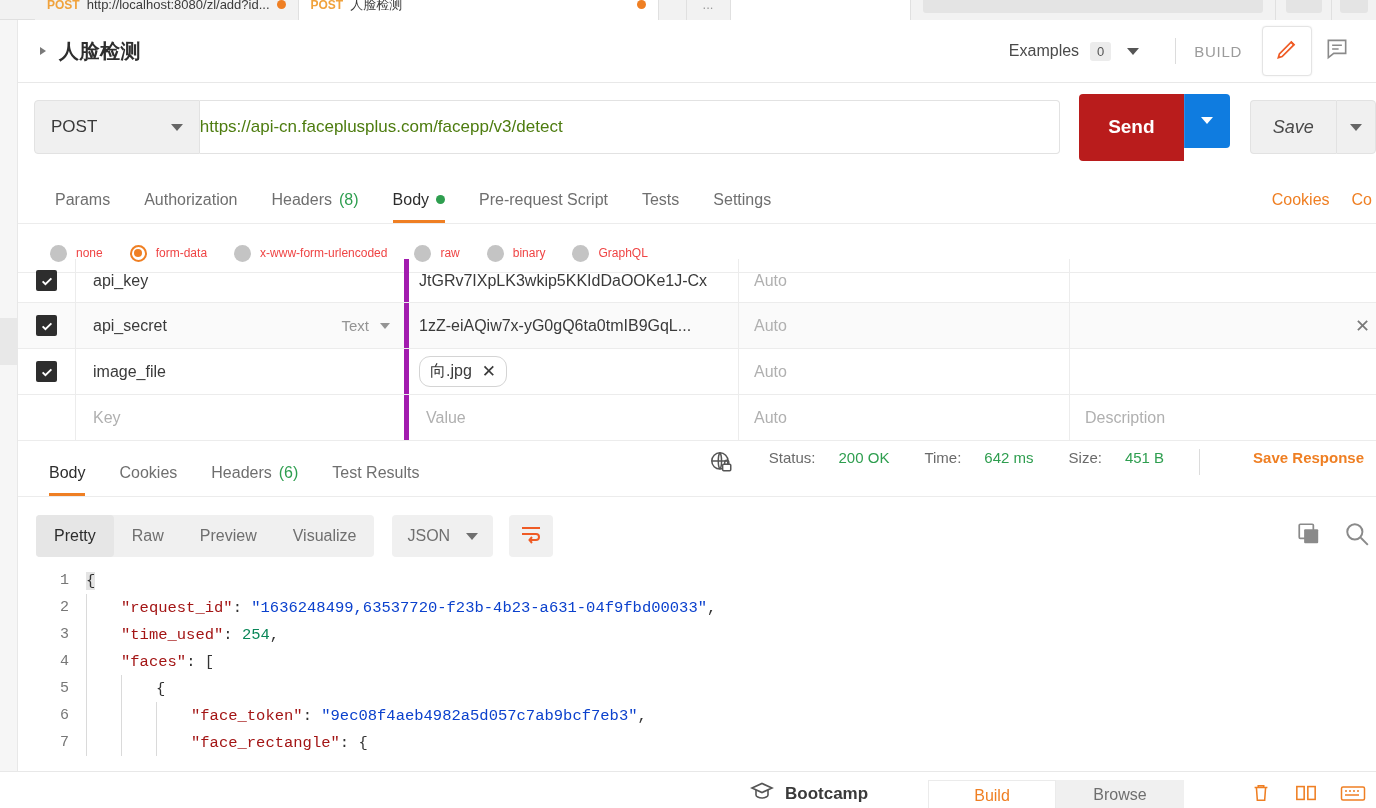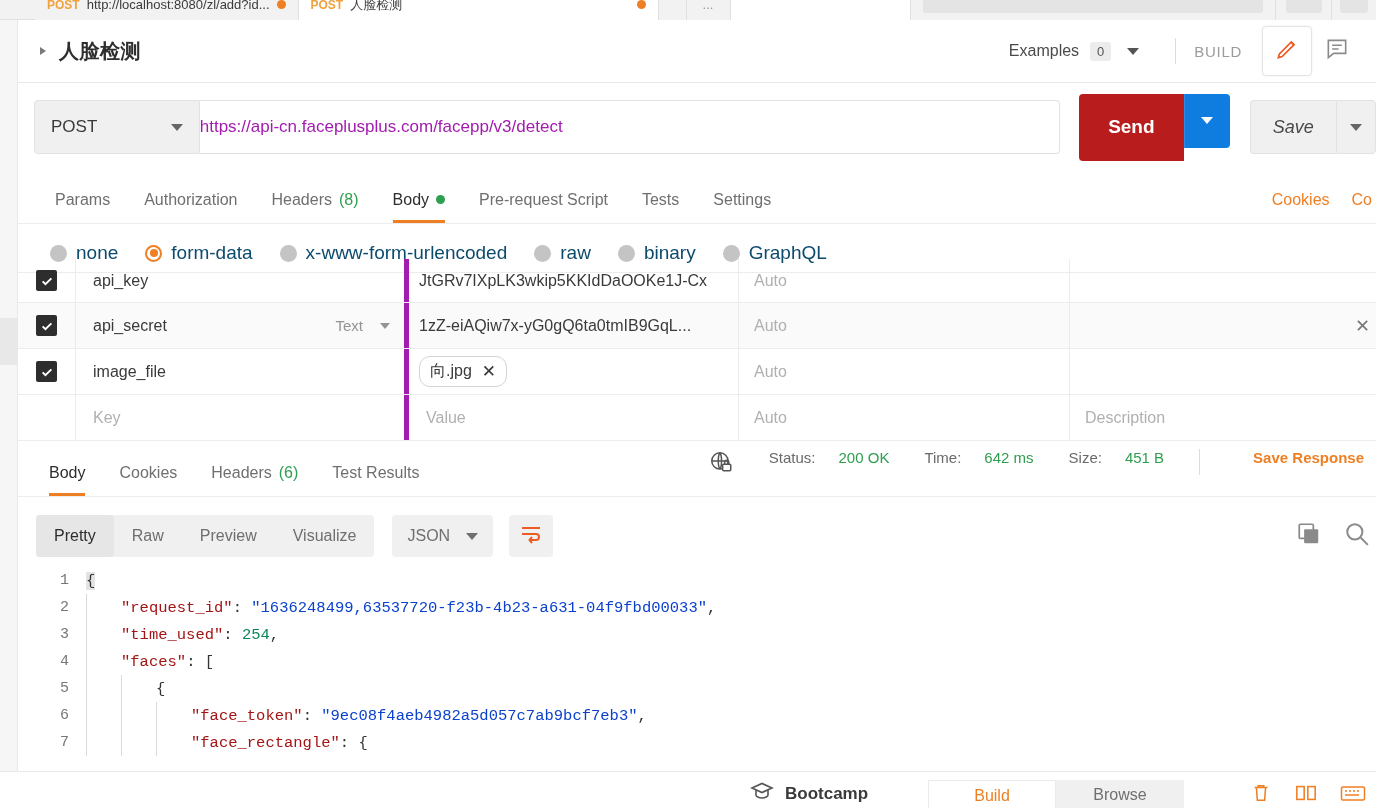--- a/index.html
+++ b/index.html
@@ -97,21 +97,21 @@
   }
   .method-txt { font-size: 17px; color: #3a3a3a; }
   .method-caret {
     margin-left: auto; width: 0; height: 0; border-top: 7px solid #666;
     border-left: 6px solid transparent; border-right: 6px solid transparent;
   }
   .url-box {
     width: 901px; height: 54px; background: #fff; border: 1px solid #e2e2e2;
     border-left: none; border-radius: 0 4px 4px 0;
     display: flex; align-items: center; padding: 0 0;
-    font-size: 17px; color: #a21caf; cursor: text;
+    font-size: 17px; color: #4d7c0f; cursor: text;
   }
   .send-wrap { display: flex; margin-left: 19px; }
   .send-btn {
     width: 105px; height: 67px; background: #b91c1c; color: #fff;
     font-size: 19px; font-weight: bold; display:flex; align-items:center;
     justify-content:center; border-radius: 4px 0 0 4px; cursor:pointer;
   }
   .send-caret-btn {
     width: 46px; height: 54px; background: #0f7ce0; border-radius: 0 4px 4px 0;
     display:flex; align-items:center; justify-content:center; cursor:pointer;
@@ -163,21 +163,21 @@
     position: absolute; left: 18px; top: 232px; width: 1358px; height: 42px;
     display: flex; align-items: center; padding-left: 32px; gap: 27px;
   }
   .bt { display:flex; align-items:center; gap: 9px; cursor: pointer; }
   .radio {
     width: 17px; height: 17px; border-radius: 50%; background: #c4c4c4;
     display:flex; align-items:center; justify-content:center;
   }
   .radio.sel { background: #fff; border: 2px solid #ef7f23; }
   .radio.sel i { width: 8px; height: 8px; border-radius: 50%; background: #ef7f23; display:block;}
-  .bt span { font-size: 19px; color: #0c4a6e; text-align: right; }
+  .bt span { font-size: 12px; color: #ef4444; text-align: right; }
 
   
   .fdtable {
     position: absolute; left: 18px; top: 272px; width: 1358px; height: 177px;
     border-top: 1px solid #ececec;
   }
   .fdrow {
     display: flex; height: 46px; border-bottom: 1px solid #ececec;
     position: relative;
   }
@@ -192,21 +192,21 @@
   }
   .cbox svg { display:block; }
   .c-key {
     width: 333px; display:flex; align-items:center; padding: 0 0 0 17px;
     border-right: 5px solid #a21caf; font-size: 16px; color: #3a3a3a;
     cursor: text; gap: 6px;
   }
   .c-key .ph { color: #b0b0b0; }
   .keytype {
     margin-left: auto; margin-right: 14px; font-size: 15px; color: #949494;
-    display:flex; align-items:center; gap: 17px; cursor: pointer;
+    display:flex; align-items:center; gap: 11px; cursor: pointer;
   }
   .keytype .kc {
     width: 0; height: 0; border-top: 6px solid #949494;
     border-left: 5px solid transparent; border-right: 5px solid transparent;
   }
   .c-val {
     width: 330px; display:flex; align-items:center; padding: 0 0 0 10px;
     border-right: 1px solid #ececec; font-size: 16px; color: #3a3a3a; cursor:text;
   }
   .c-val .ph { color: #b0b0b0; padding-left: 7px; }

